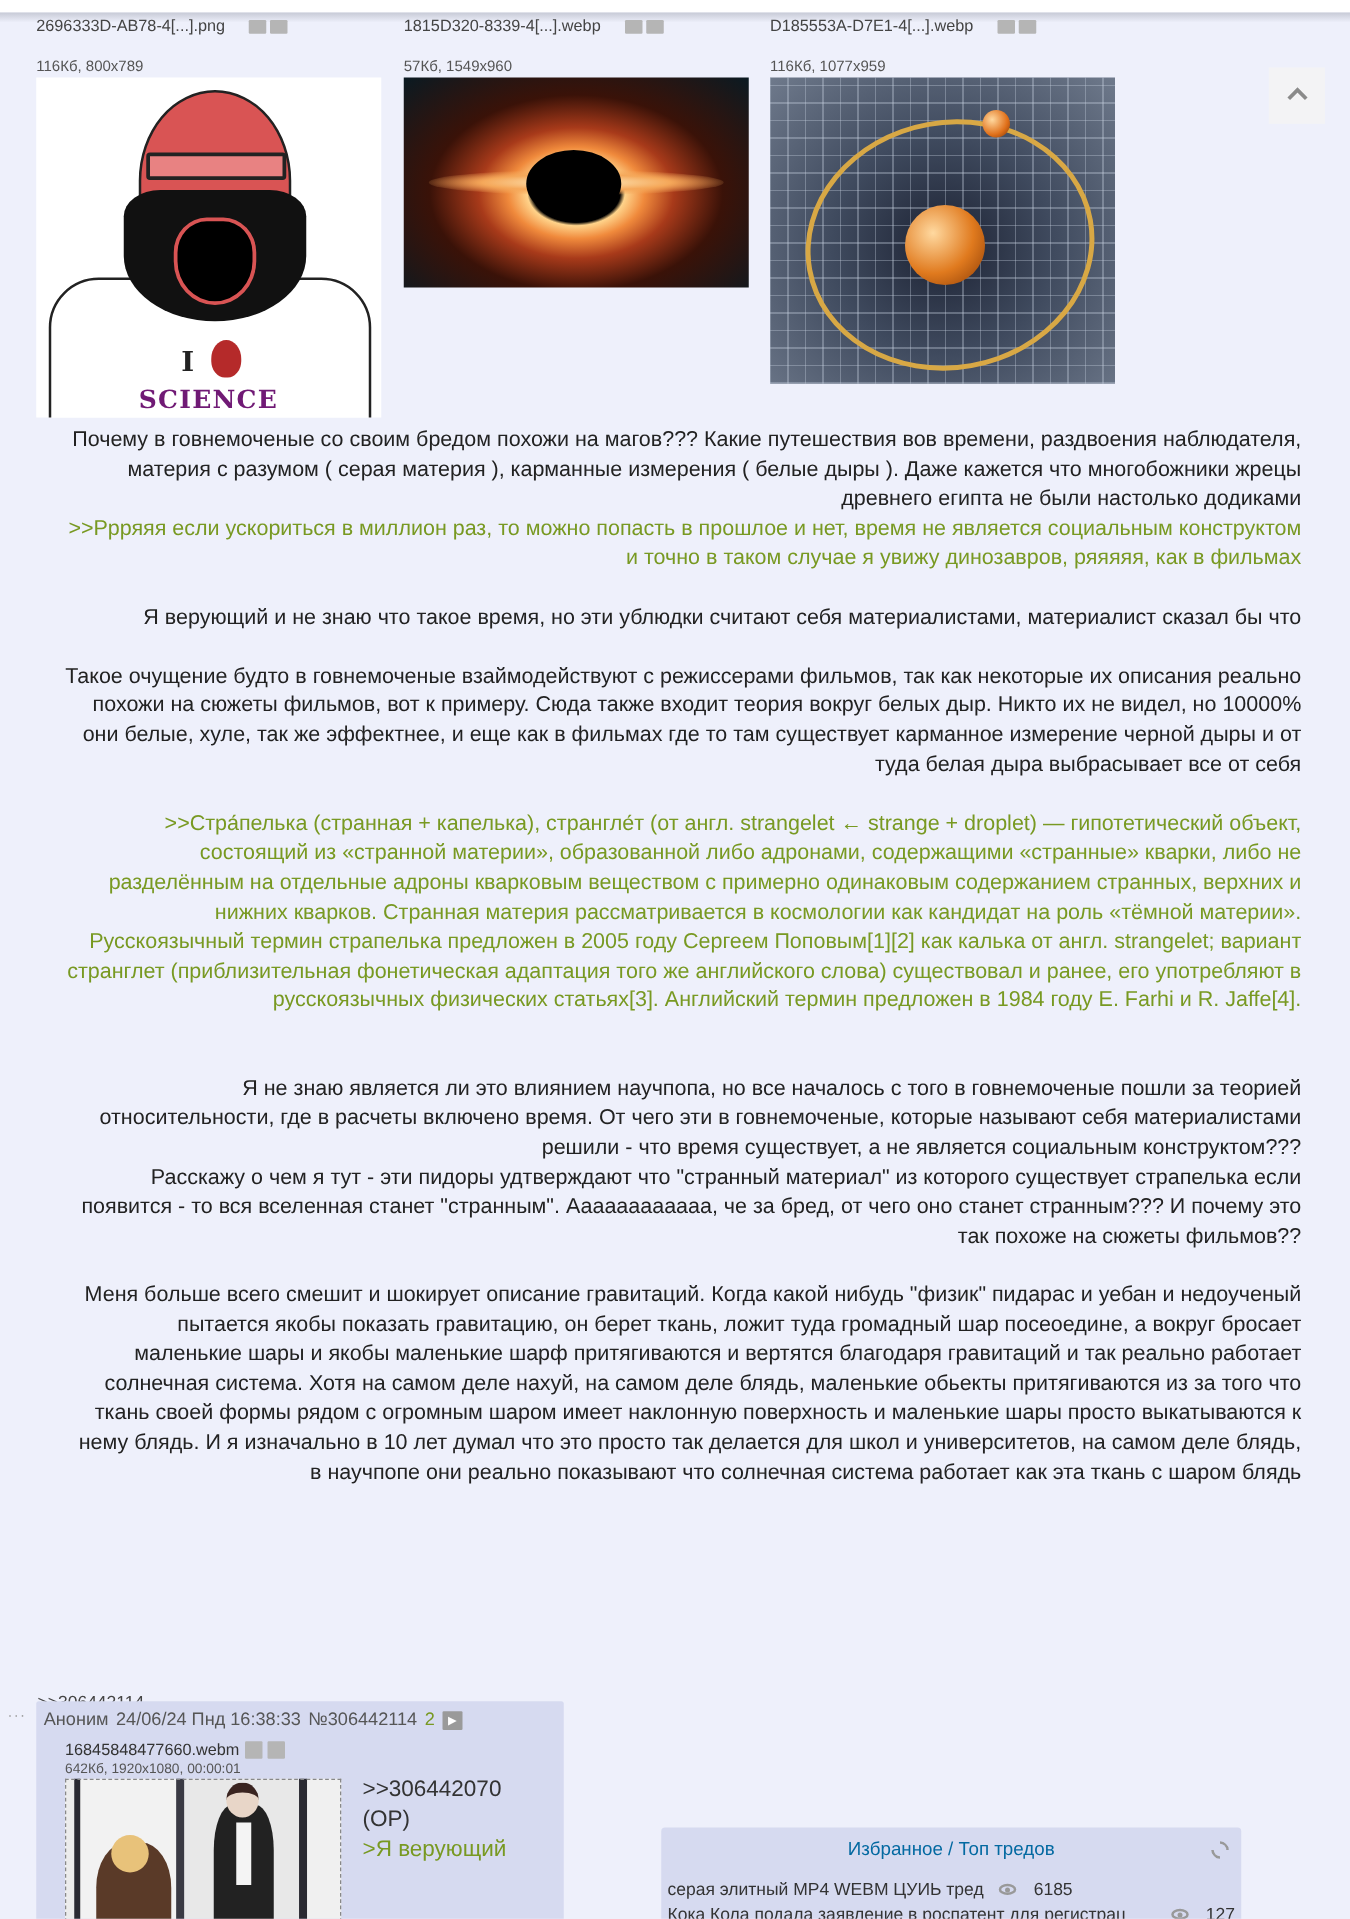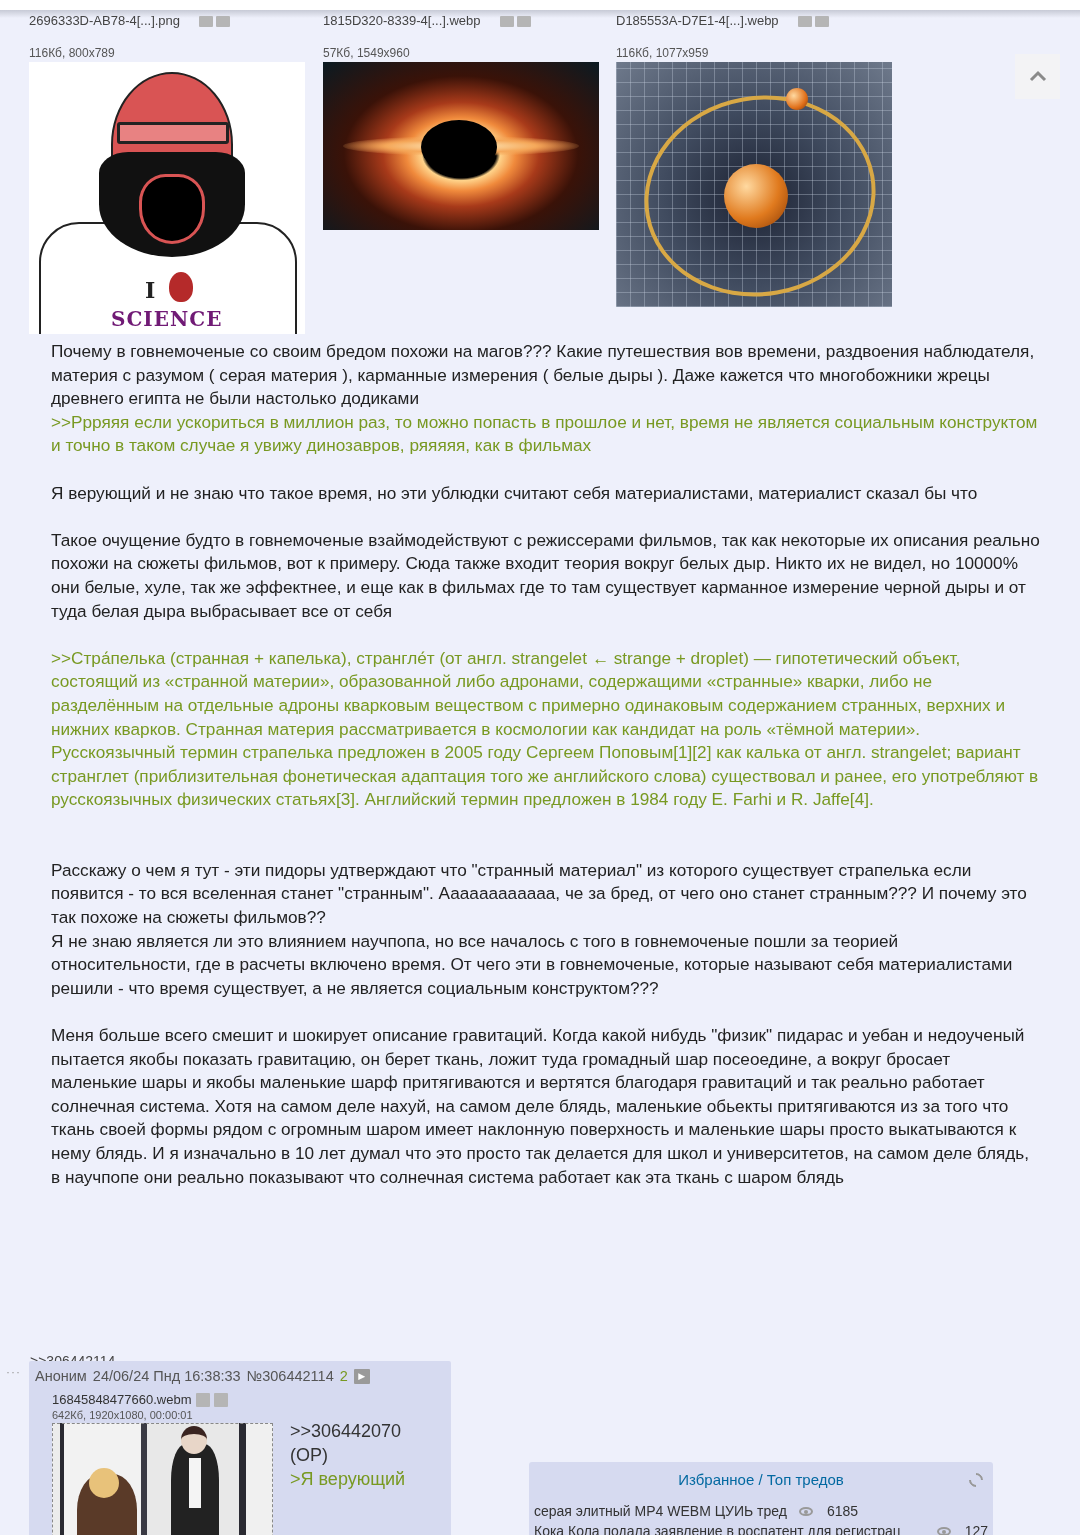--- a/index.html
+++ b/index.html
@@ -53,21 +53,21 @@
   .scroll-top {
     position: absolute; left: 1015px; top: 54px; width: 45px; height: 45px;
     background: #f3f3f5; display: flex; align-items: center; justify-content: center;
     color: #888; font-size: 20px;
   }
 
   .post-body {
     position: absolute; left: 51px; top: 340px; width: 990px;
     font-size: 17.2px; line-height: 23.6px; color: #222;
   }
-  .post-body p { margin: 0; }
+  .post-body p { margin: 0; text-align: right; }
   .post-body .gap { height: 23.6px; }
   .post-body .gap2 { height: 47px; }
   .quote { color: #789922; }
 
   .reply-link { position: absolute; left: 30px; top: 1328px; font-size: 14px; color: #444; margin-top: 25px; }
 
   .dots { position: absolute; left: 6px; top: 1365px; font-size: 12px; color: #999; letter-spacing: 1px; }
 
   .reply-post {
     position: absolute; left: 29px; top: 1361px; width: 422px; height: 190px;
@@ -173,22 +173,22 @@
 <div class="post-body">
   <p>Почему в говнемоченые со своим бредом похожи на магов??? Какие путешествия вов времени, раздвоения наблюдателя, материя с разумом ( серая материя ), карманные измерения ( белые дыры ). Даже кажется что многобожники жрецы древнего египта не были настолько додиками</p>
   <p class="quote">&gt;&gt;Ррряяя если ускориться в миллион раз, то можно попасть в прошлое и нет, время не является социальным конструктом и точно в таком случае я увижу динозавров, ряяяяя, как в фильмах</p>
   <div class="gap"></div>
   <p>Я верующий и не знаю что такое время, но эти ублюдки считают себя материалистами, материалист сказал бы что</p>
   <div class="gap"></div>
   <p>Такое очущение будто в говнемоченые взаймодействуют с режиссерами фильмов, так как некоторые их описания реально похожи на сюжеты фильмов, вот к примеру. Сюда также входит теория вокруг белых дыр. Никто их не видел, но 10000% они белые, хуле, так же эффектнее, и еще как в фильмах где то там существует карманное измерение черной дыры и от туда белая дыра выбрасывает все от себя</p>
   <div class="gap"></div>
   <p class="quote">&gt;&gt;Стра́пелька (странная + капелька), странгле́т (от англ. strangelet ← strange + droplet) — гипотетический объект, состоящий из «странной материи», образованной либо адронами, содержащими «странные» кварки, либо не разделённым на отдельные адроны кварковым веществом с примерно одинаковым содержанием странных, верхних и нижних кварков. Странная материя рассматривается в космологии как кандидат на роль «тёмной материи». Русскоязычный термин страпелька предложен в 2005 году Сергеем Поповым[1][2] как калька от англ. strangelet; вариант странглет (приблизительная фонетическая адаптация того же английского слова) существовал и ранее, его употребляют в русскоязычных физических статьях[3]. Английский термин предложен в 1984 году E. Farhi и R. Jaffe[4].</p>
   <div class="gap2"></div>
+  <p>Я не знаю является ли это влиянием научпопа, но все началось с того в говнемоченые пошли за теорией относительности, где в расчеты включено время. От чего эти в говнемоченые, которые называют себя материалистами решили - что время существует, а не является социальным конструктом???</p>
   <p>Расскажу о чем я тут - эти пидоры удтверждают что "странный материал" из которого существует страпелька если появится - то вся вселенная станет "странным". Аааааааааааа, че за бред, от чего оно станет странным??? И почему это так похоже на сюжеты фильмов??</p>
-  <p>Я не знаю является ли это влиянием научпопа, но все началось с того в говнемоченые пошли за теорией относительности, где в расчеты включено время. От чего эти в говнемоченые, которые называют себя материалистами решили - что время существует, а не является социальным конструктом???</p>
   <div class="gap"></div>
   <p>Меня больше всего смешит и шокирует описание гравитаций. Когда какой нибудь "физик" пидарас и уебан и недоученый пытается якобы показать гравитацию, он берет ткань, ложит туда громадный шар посеоедине, а вокруг бросает маленькие шары и якобы маленькие шарф притягиваются и вертятся благодаря гравитаций и так реально работает солнечная система. Хотя на самом деле нахуй, на самом деле блядь, маленькие обьекты притягиваются из за того что ткань своей формы рядом с огромным шаром имеет наклонную поверхность и маленькие шары просто выкатываются к нему блядь. И я изначально в 10 лет думал что это просто так делается для школ и университетов, на самом деле блядь, в научпопе они реально показывают что солнечная система работает как эта ткань с шаром блядь</p>
 </div>
 
 <div class="reply-link">&gt;&gt;306442114</div>
 
 <div class="dots">···</div>
 
 <div class="reply-post">
   <div class="reply-header">

